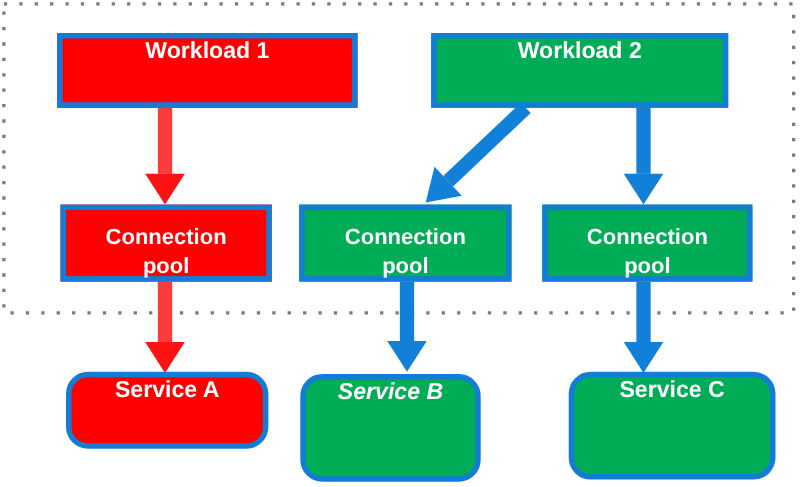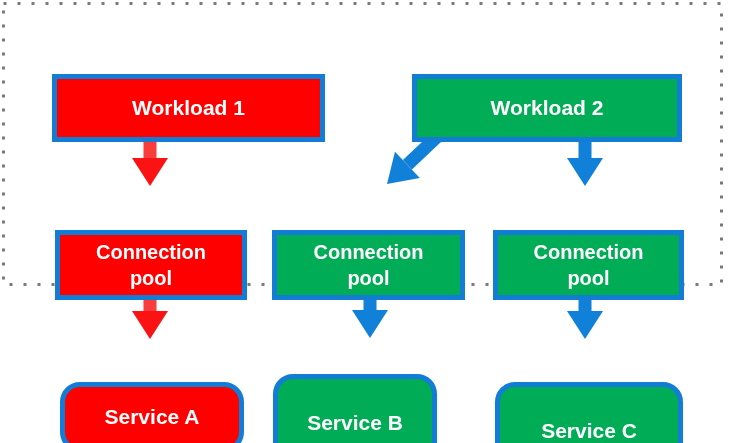--- a/index.html
+++ b/index.html
@@ -16,41 +16,39 @@
     left: 0; top: 0;
     width: 729px; height: 443px;
     z-index: 1;
   }
   .node {
     position: absolute;
     z-index: 2;
     box-sizing: border-box;
     border: 5px solid #137dd6;
     display: flex;
-    align-items: center;
     justify-content: center;
     text-align: center;
     color: #ffffff;
     font-weight: bold;
-    margin-top: 44px;
   }
   .node.red   { background: #fe0000; }
   .node.green { background: #00ac55; }
   .rect    { font-size: 21px; }
   .pool    { font-size: 20px; line-height: 26px; padding: 12px 22px; }
   .service { font-size: 21px; border-radius: 20px; }
 
   .workload1 { left: 52px;  top: 30px;  width: 273px; height: 68px; }
-  .workload2 { left: 412px; top: 30px;  width: 270px; height: 68px; }
+  .workload2 { left: 392px; top: 30px;  width: 270px; height: 68px; }
   .pool1     { left: 55px;  top: 186px; width: 192px; height: 70px; }
   .pool2     { left: 272px; top: 186px; width: 193px; height: 70px; }
   .pool3     { left: 493px; top: 186px; width: 191px; height: 70px; }
   .serviceA  { left: 60px;  top: 338px; width: 184px; height: 70px; }
-  .serviceB  { left: 273px; top: 330px; width: 164px; height: 98px; }
-  .serviceC  { left: 495px; top: 338px; width: 188px; height: 98px; }
+  .serviceB  { left: 273px; top: 340px; width: 164px; height: 98px; font-style: italic; }
+  .serviceC  { left: 517px; top: 338px; width: 188px; height: 98px; }
 </style>
 </head>
 <body>
 
 <div class="stage">
 
   <svg class="overlay" viewBox="0 0 729 443" xmlns="http://www.w3.org/2000/svg">
 
     <rect x="3.5" y="3.5" width="718" height="281" fill="none" stroke="#7a7a7a" stroke-width="3" stroke-dasharray="3 11"></rect>
 

